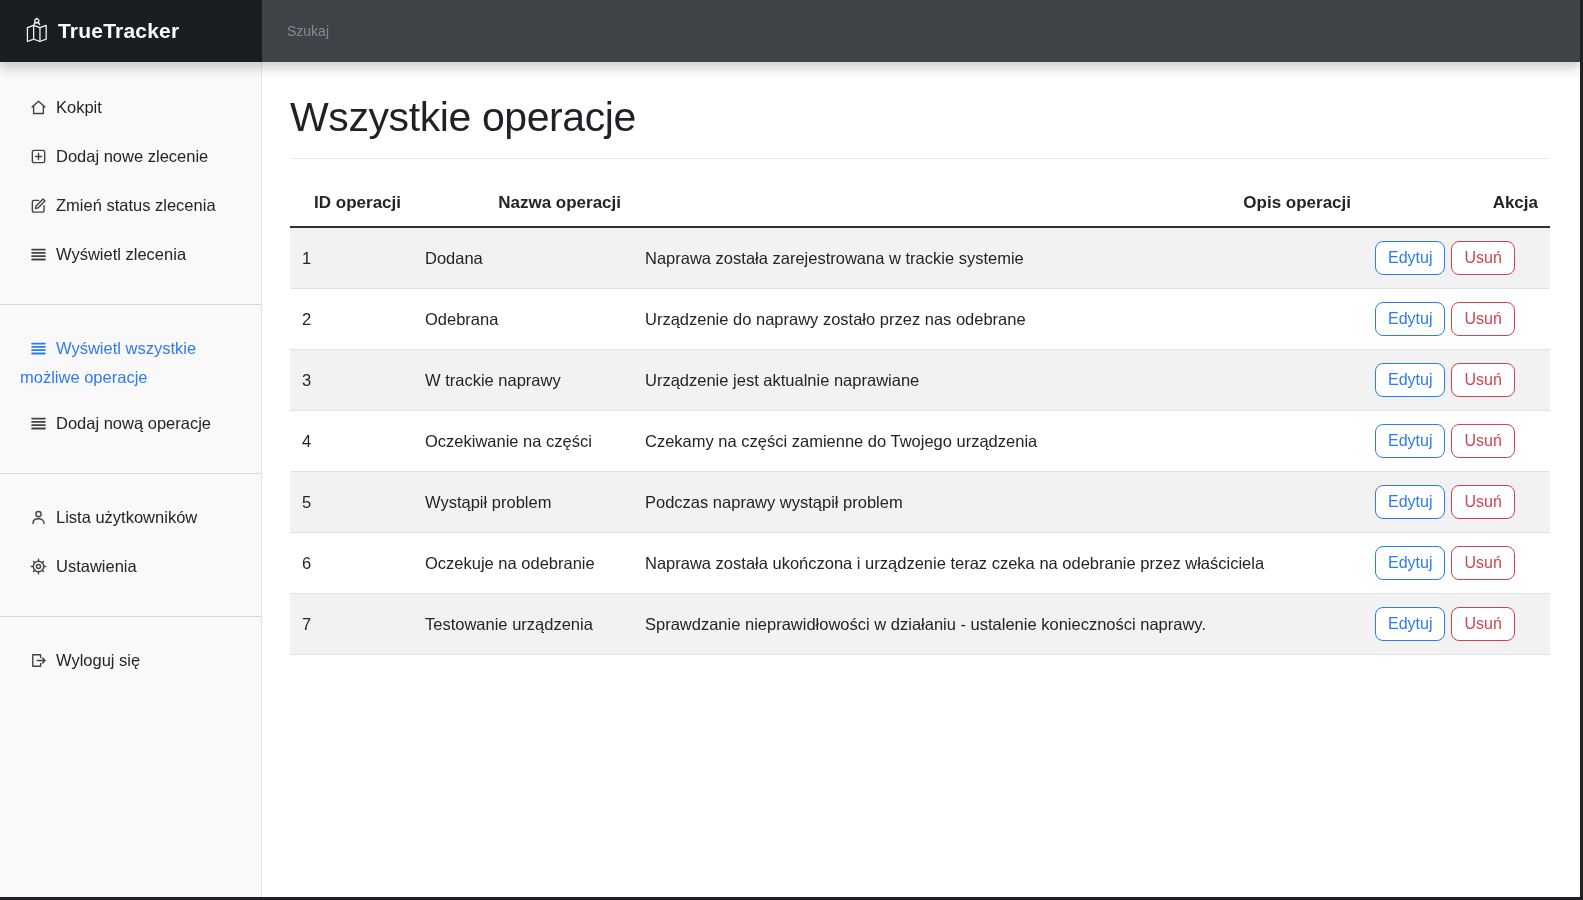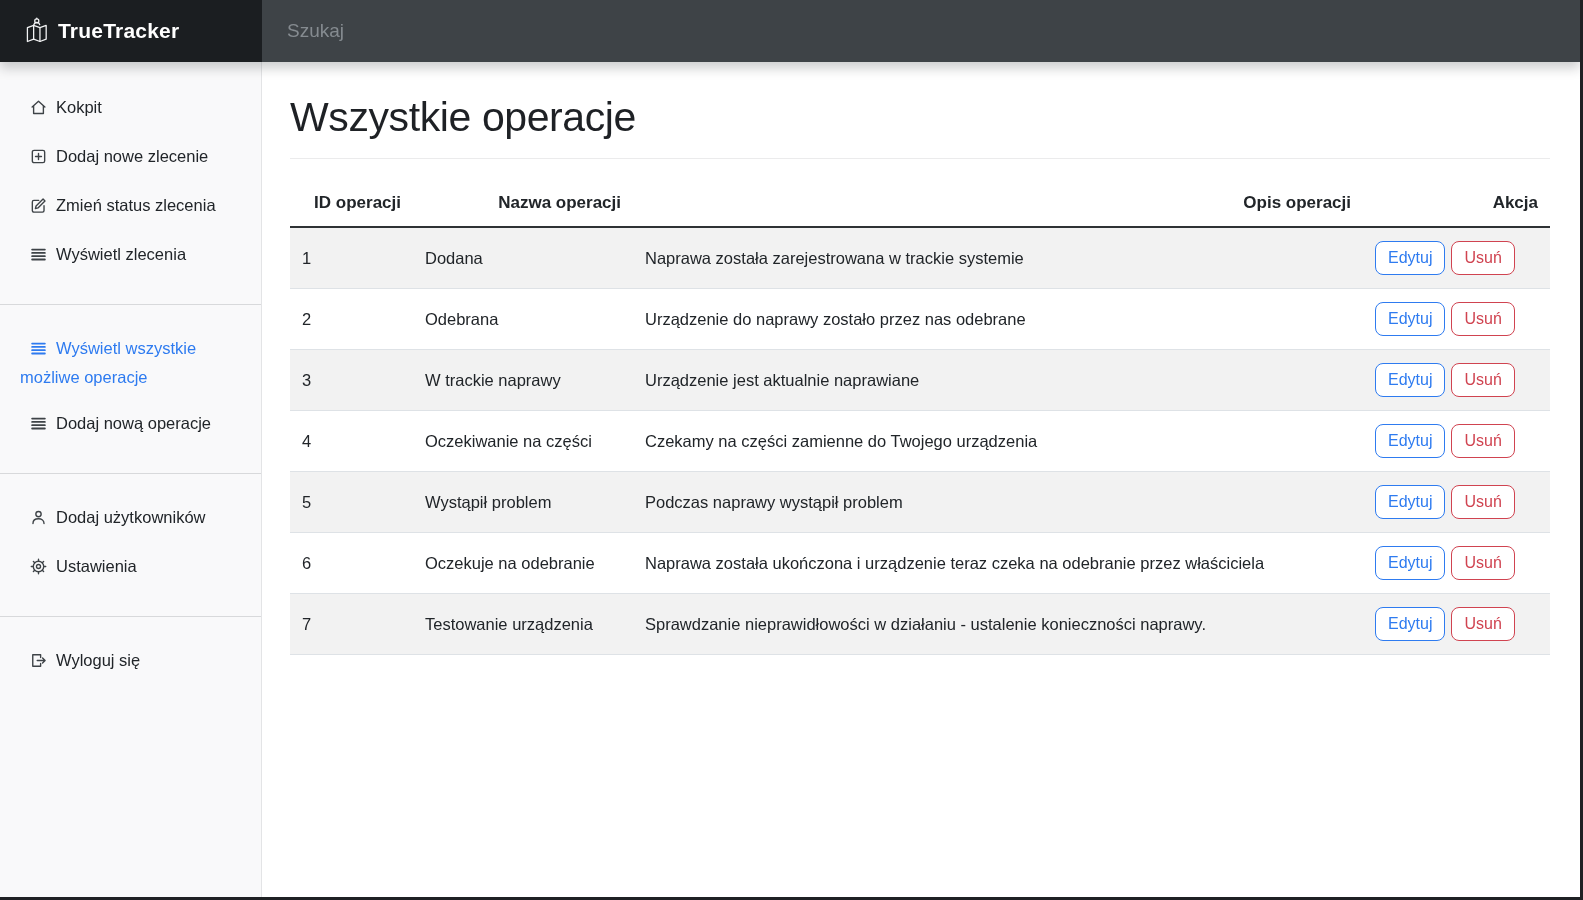--- a/index.html
+++ b/index.html
@@ -11,21 +11,21 @@
   }
   
   .app-header{display:flex;height:62px;flex:0 0 62px;position:relative;z-index:5;
     box-shadow:0 6px 11px rgba(25,28,31,.22);}
   .brand{width:262px;flex:0 0 262px;background:var(--brand-bg,#1b1e21);display:flex;
     align-items:center;padding-left:24px;box-sizing:border-box;gap:5px;cursor:pointer;}
   .brand-icon{display:inline-flex;color:#f2f3f4;}
   .brand-icon svg{width:29px;height:29px;}
   .brand-text{color:#ffffff;font-size:21px;font-weight:600;letter-spacing:.2px;}
   .search-area{flex:1;background:var(--header-bg,#3e4347);display:flex;align-items:center;padding-left:23px;}
-  .search-input{background:transparent;border:none;outline:none;font-size:19px;color:#ced2d5;width:70%;
+  .search-input{background:transparent;border:none;outline:none;font-size:14px;color:#ced2d5;width:70%;
     font-family:inherit;}
   .search-input::placeholder{color:#858b90;opacity:1;}
   
   .body-row{display:flex;flex:1;min-height:0;border-radius:25px;}
   .sidebar{width:262px;flex:0 0 262px;box-sizing:border-box;background:var(--sidebar-bg,#f9f9fa);
     border-right:1px solid #e3e4e6;padding-top:22px;}
   .nav-item{display:block;padding:10px 12px 10px 20px;font-size:16.5px;line-height:26px;
     color:#212529;text-decoration:none;cursor:pointer;}
   .nav-item .icon{display:inline-block;margin:0 9px 0 10px;vertical-align:-3px;color:#3e4347;}
   .nav-item .icon svg{width:17px;height:17px;display:inline-block;}
@@ -95,21 +95,21 @@
               </svg></span><span>Wyświetl wszystkie możliwe operacje</span></a>
           <a class="nav-item"><span class="icon"><svg viewBox="0 0 16 16" fill="none" stroke="currentColor" stroke-width="1.7" stroke-linecap="round">
                 <path d="M2 3.4h12M2 6.5h12M2 9.6h12M2 12.7h12"></path>
               </svg></span><span>Dodaj nową operacje</span></a>
         </div>
         <div class="divider"></div>
         <div class="nav-group">
           <a class="nav-item"><span class="icon"><svg viewBox="0 0 16 16" fill="none" stroke="currentColor" stroke-width="1.3" stroke-linecap="round" stroke-linejoin="round">
                 <circle cx="8" cy="4.8" r="2.5"></circle>
                 <path d="M2.8 13.6c0-2.9 2.3-4.4 5.2-4.4s5.2 1.5 5.2 4.4"></path>
-              </svg></span><span>Dodaj użytkowników</span></a>
+              </svg></span><span>Lista użytkowników</span></a>
           <a class="nav-item"><span class="icon"><svg viewBox="0 0 16 16" fill="none" stroke="currentColor" stroke-width="1.3" stroke-linecap="round" stroke-linejoin="round">
                 <circle cx="8" cy="8" r="4.9"></circle>
                 <circle cx="8" cy="8" r="1.9"></circle>
                 <path d="M13 8h1.8M11.54 11.54l1.27 1.27M8 13v1.8M4.46 11.54 3.19 12.81M3 8H1.2M4.46 4.46 3.19 3.19M8 3V1.2M11.54 4.46l1.27-1.27"></path>
               </svg></span><span>Ustawienia</span></a>
         </div>
         <div class="divider"></div>
         <div class="nav-group">
           <a class="nav-item"><span class="icon"><svg viewBox="0 0 16 16" fill="none" stroke="currentColor" stroke-width="1.3" stroke-linecap="round" stroke-linejoin="round">
                 <path d="M10 5.2V2.6H2.6v10.8H10v-2.6"></path>

